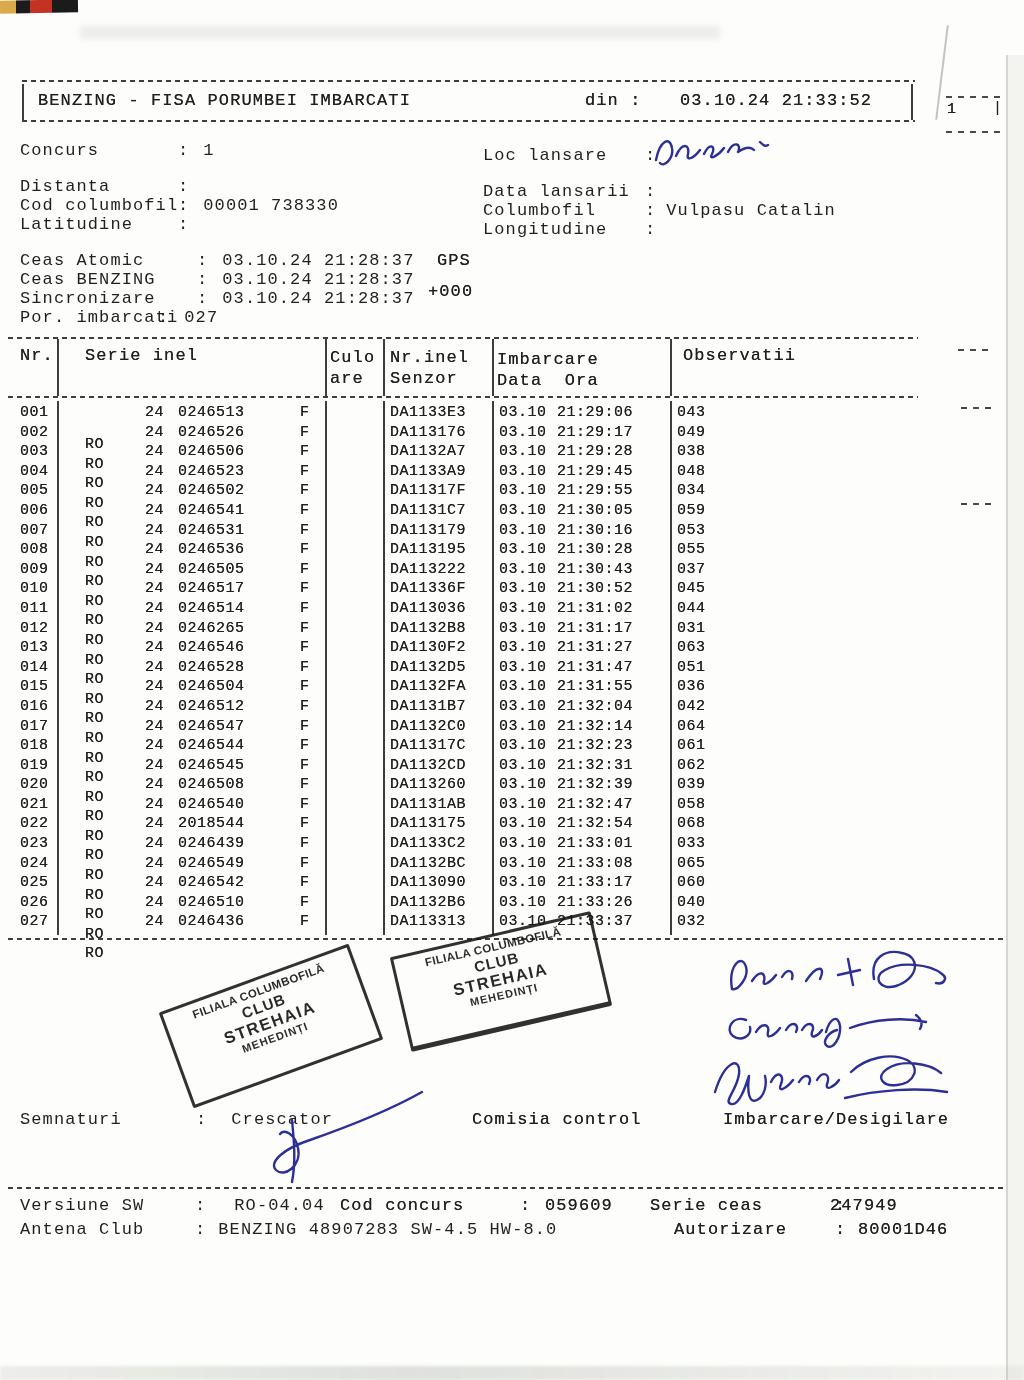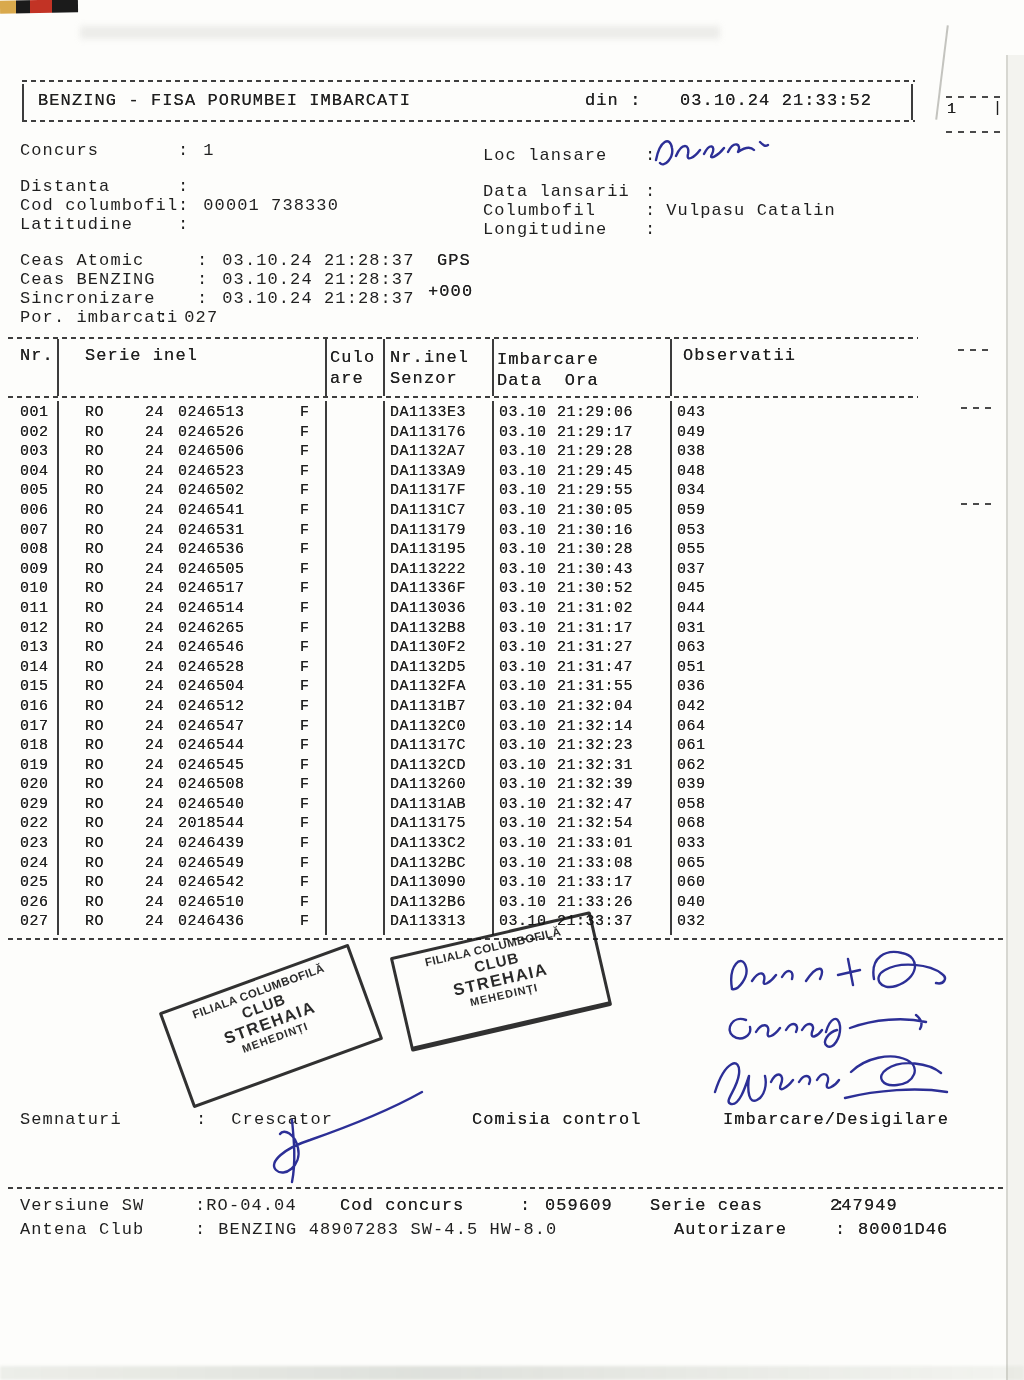--- a/index.html
+++ b/index.html
@@ -14,21 +14,21 @@
   .w-sig{width:176px;} .w-foot{width:175px;}
   .colon{display:inline-block;}
   .val{display:inline-block;}
   .dash-h{position:absolute;height:2px;background:repeating-linear-gradient(90deg,#3e3e3e 0 5px,transparent 5px 9px);}
   .vsep{position:absolute;width:2px;background:#3c3c3c;}
   .vbar{position:absolute;width:2px;background:#3c3c3c;}
   
   .rows{position:absolute;left:0;top:403px;width:1024px;}
   .trow{position:relative;height:19.6px;}
   .rc{position:absolute;top:1px;font-size:15px;letter-spacing:.5px;white-space:pre;text-shadow:0 0 .5px rgba(25,25,25,.85);}
-  .rc-nr{left:20px;} .rc-country{left:85px;} .rc-year{left:145px;} .rc-ring{left:178px;}
+  .rc-nr{left:20px;} .rc-country{left:85px;margin-top:32px;} .rc-year{left:145px;} .rc-ring{left:178px;}
   .rc-sex{left:300px;} .rc-senzor{left:390px;} .rc-data{left:499px;} .rc-ora{left:557px;} .rc-obs{left:677px;}
   
   .stamp{position:absolute;border:3px solid rgba(20,20,20,.88);border-radius:2px;
          font-family:"Liberation Sans","DejaVu Sans",sans-serif;color:rgba(18,18,18,.9);
          text-align:center;box-sizing:border-box;background:rgba(255,255,255,0);}
   .stamp1{left:170px;top:975px;width:202px;height:102px;transform:rotate(-20deg);padding-top:5px;}
   .stamp2{left:398px;top:933px;width:206px;height:97px;transform:rotate(-13deg);padding-top:4px;border-bottom-width:5px;}
   .st1{font-size:11.5px;font-weight:bold;letter-spacing:.4px;}
   .st2{font-size:15px;font-weight:bold;letter-spacing:1px;margin-top:1px;}
   .st3{font-size:16.5px;font-weight:bold;letter-spacing:1.5px;}
@@ -334,21 +334,21 @@
       <span class="rc rc-country">RO</span>
       <span class="rc rc-year">24</span>
       <span class="rc rc-ring">0246508</span>
       <span class="rc rc-sex">F</span>
       <span class="rc rc-senzor">DA113260</span>
       <span class="rc rc-data">03.10</span>
       <span class="rc rc-ora">21:32:39</span>
       <span class="rc rc-obs">039</span>
     </div>
       <div class="trow">
-      <span class="rc rc-nr">029</span>
+      <span class="rc rc-nr">021</span>
       <span class="rc rc-country">RO</span>
       <span class="rc rc-year">24</span>
       <span class="rc rc-ring">0246540</span>
       <span class="rc rc-sex">F</span>
       <span class="rc rc-senzor">DA1131AB</span>
       <span class="rc rc-data">03.10</span>
       <span class="rc rc-ora">21:32:47</span>
       <span class="rc rc-obs">058</span>
     </div>
       <div class="trow">
@@ -444,21 +444,21 @@
 
   <div class="line big" style="left:20px;top:1110px;"><span class="lbl w-sig">Semnaturi</span><span class="colon">:</span><span class="val" style="margin-left:24px;">Crescator</span></div>
   <div class="t big" style="left:472px;top:1110px;">Comisia control</div>
   <div class="t big" style="left:723px;top:1110px;">Imbarcare/Desigilare</div>
 
   <svg class="sig" style="left:240px;top:1082px;" width="200" height="105" viewBox="0 0 200 105">
     <path d="M182 10 C150 28 110 44 70 58 C45 66 28 80 36 88 C44 96 62 84 58 66 C55 52 44 46 40 52 M52 38 C54 58 56 80 52 100"></path>
   </svg>
 
   <div class="dash-h" style="left:8px;top:1187px;width:995px;"></div>
-  <div class="line big" style="left:20px;top:1196px;"><span class="lbl w-foot">Versiune SW</span><span class="colon">:</span><span class="val" style="margin-left:0;">RO-04.04</span></div>
+  <div class="line big" style="left:20px;top:1196px;"><span class="lbl w-foot">Versiune SW</span><span class="colon">:</span><span class="val" style="margin-left:28px;">RO-04.04</span></div>
   <div class="t big" style="left:340px;top:1196px;">Cod concurs</div>
   <div class="t big" style="left:520px;top:1196px;">:</div>
   <div class="t big" style="left:545px;top:1196px;">059609</div>
   <div class="t big" style="left:650px;top:1196px;">Serie ceas</div>
   <div class="t big" style="left:835px;top:1196px;">:</div>
   <div class="t big" style="left:830px;top:1196px;">247949</div>
   <div class="line big" style="left:20px;top:1220px;"><span class="lbl w-foot">Antena Club</span><span class="colon">:</span><span class="val" style="margin-left:12px;">BENZING 48907283 SW-4.5 HW-8.0</span></div>
   <div class="t big" style="left:650px;top:1220px;margin-left:24px;">Autorizare</div>
   <div class="t big" style="left:835px;top:1220px;">:</div>
   <div class="t big" style="left:858px;top:1220px;">80001D46</div>

